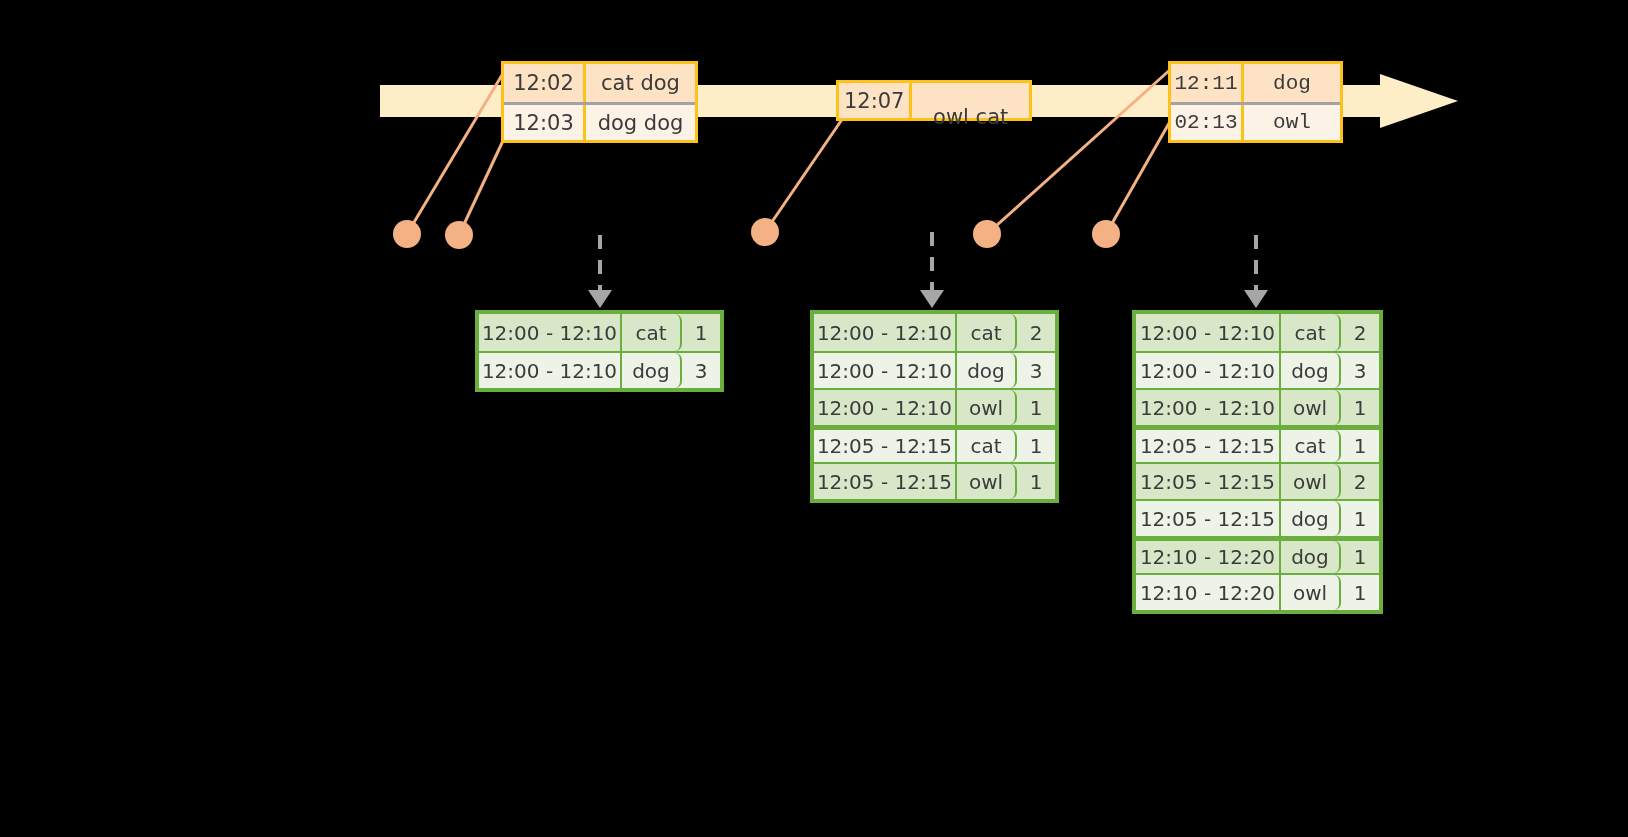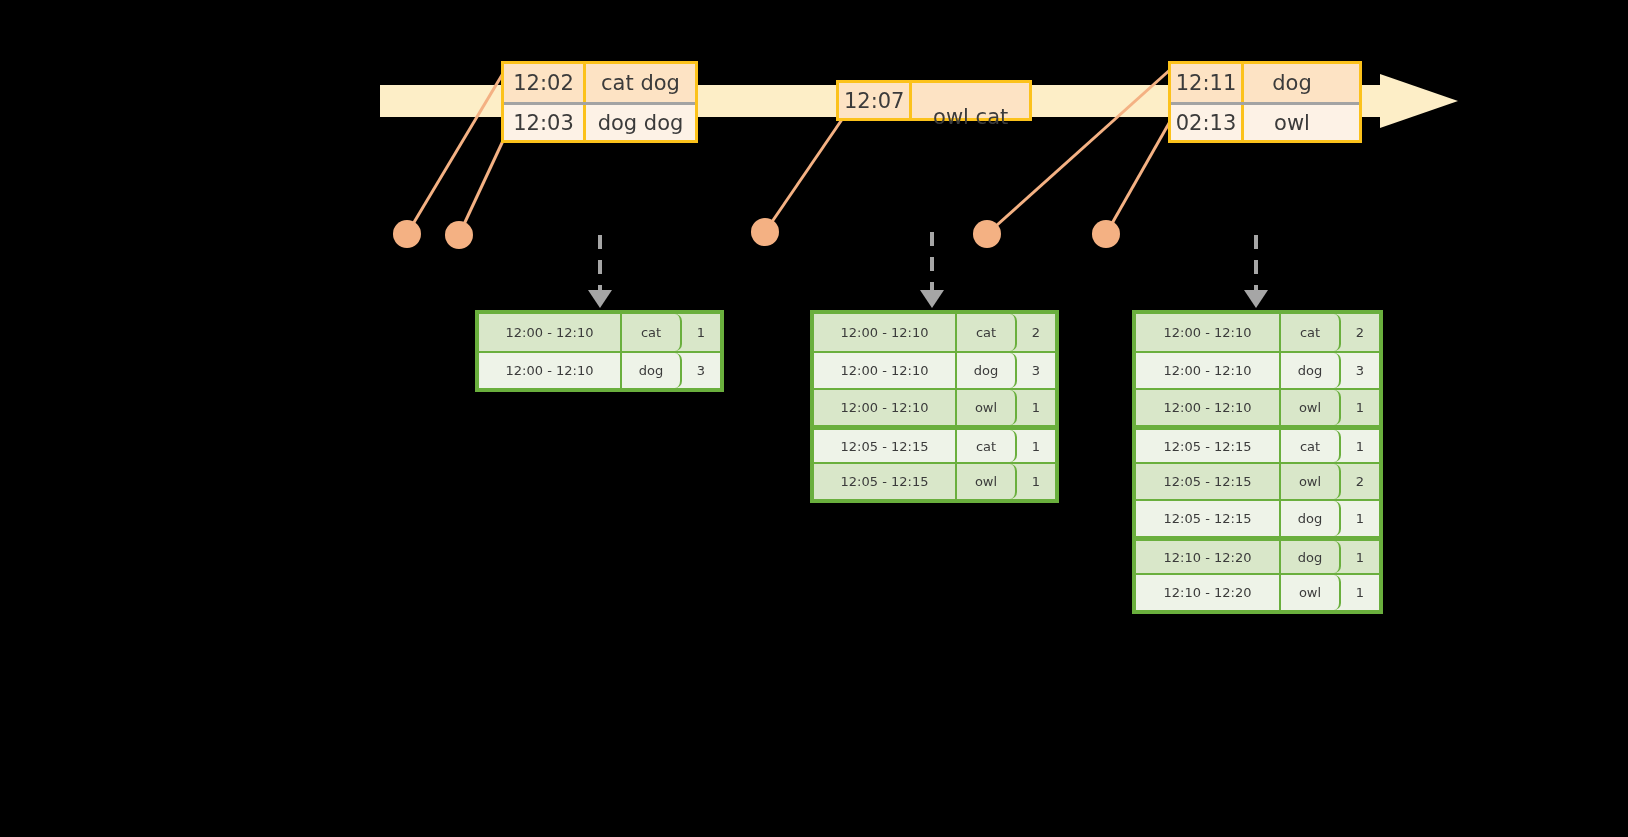--- a/index.html
+++ b/index.html
@@ -56,21 +56,21 @@
   
   #evt-a { left: 501px; top: 61px; width: 197px; }
   #evt-a .event-cell-time { width: 82px; }
   #evt-a .event-cell-text { width: 109px; }
 
   #evt-b { left: 836px; top: 80px; width: 196px; height: 41px; }
   #evt-b .event-row { height: 35px; }
   #evt-b .event-cell-time { width: 82px; text-align: center; }
   #evt-b .event-cell-text { width: 131px; margin-top: 33px; }
 
-  #evt-c { left: 1168px; top: 61px; width: 194px; }
+  #evt-c { left: 1168px; top: 61px; width: 175px; font-family: Liberation Mono, monospace; }
   #evt-c .event-cell-time { width: 73px; }
   #evt-c .event-cell-text { width: 96px; }
 
   
   .connector-svg { position: absolute; left: 0; top: 0; width: 1628px; height: 837px; pointer-events: none; }
 
   
   .result-table {
     position: absolute;
     border: 4px solid #6aaf3d;
@@ -81,21 +81,21 @@
   .res-row {
     display: flex;
     height: 37px;
     background: #eef3e8;
   }
   .res-row.shade { background: #d9e7c9; }
   .res-row + .res-row { border-top: 2px solid #6aaf3d; }
   .res-row.group-start { border-top: 5px solid #6aaf3d; }
   .res-cell {
     display: flex; align-items: center; justify-content: center;
-    font-size: 13px; color: #3b3b3b;
+    font-size: 20px; color: #3b3b3b;
   }
   .res-cell.window { border-right: 2px solid #6aaf3d; }
   .res-cell.key { border-right: 2px solid #6aaf3d; border-radius: 7px; }
 
   #tbl-1 { left: 475px; top: 310px; }
   #tbl-1 .res-cell.window { width: 143px; }
   #tbl-1 .res-cell.key { width: 60px; }
   #tbl-1 .res-cell.count { width: 38px; }
 
   #tbl-2 { left: 810px; top: 310px; }

